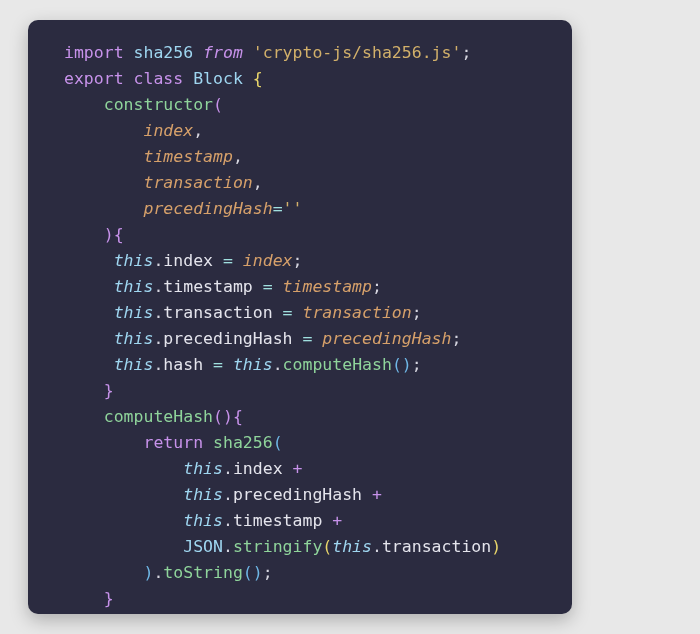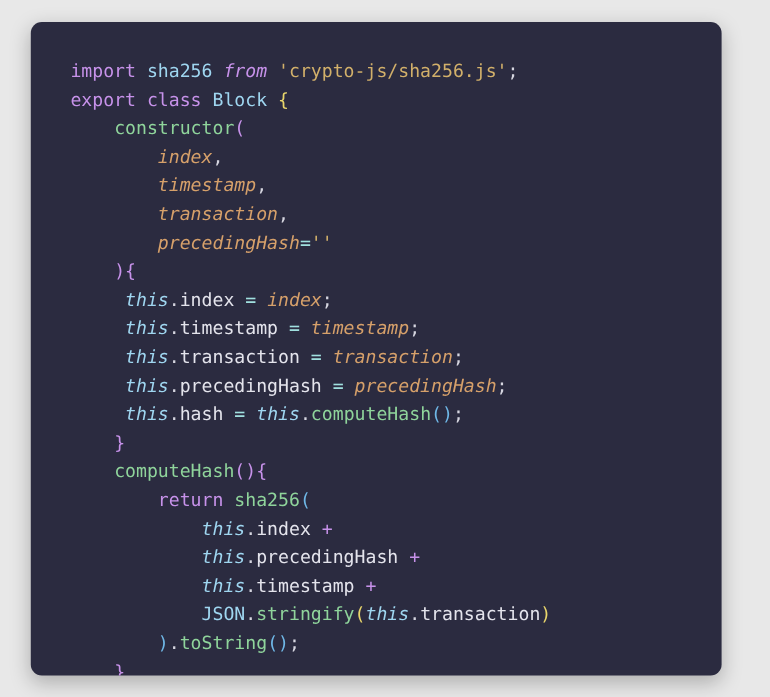--- a/index.html
+++ b/index.html
@@ -7,26 +7,26 @@
     padding: 0;
     width: 700px;
     height: 634px;
     background: #e8e8e8;
     font-family: "Menlo", "Consolas", "DejaVu Sans Mono", monospace;
   }
   .code-card {
     position: absolute;
     left: 28px;
     top: 20px;
-    width: 628px;
+    width: 544px;
     height: 594px;
     background: #2b2b40; 
     border-radius: 10px;
     box-shadow: 0 6px 18px rgba(0,0,0,0.25);
-    padding: 32px 0 0 36px;
+    padding: 20px 0 0 36px;
     box-sizing: border-box;
     overflow: hidden;
   }
   pre.code {
     margin: 0;
     font-size: 16.5px;
     line-height: 26px;
     font-family: inherit;
     white-space: pre;
     color: #d6d6e0;

